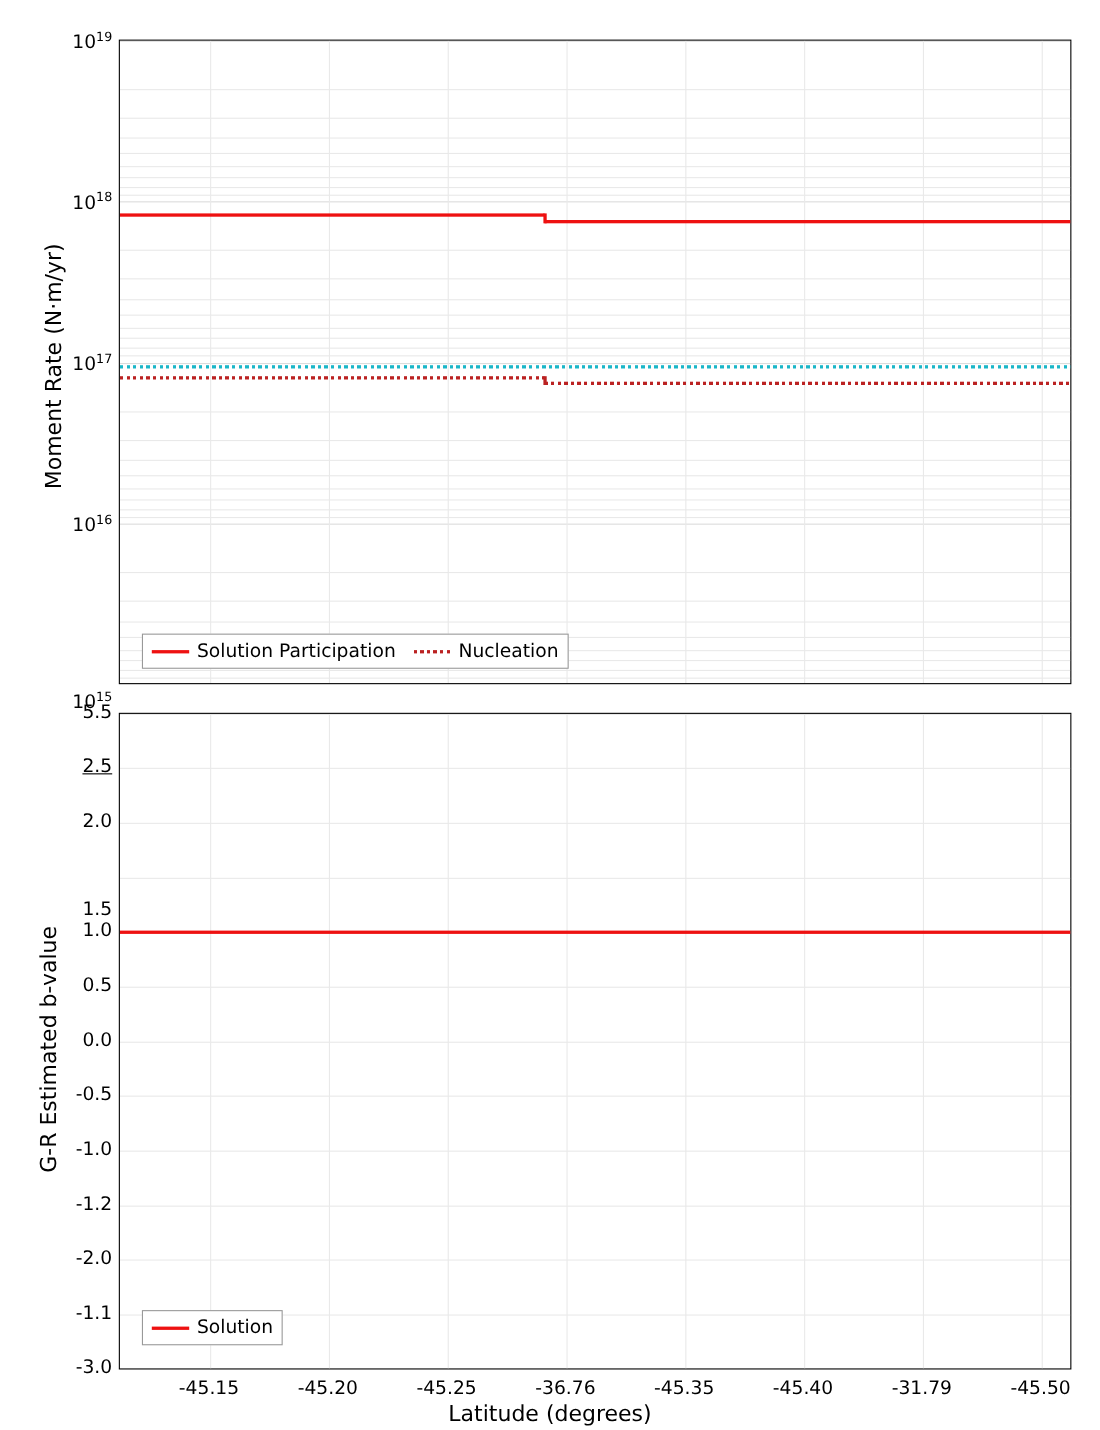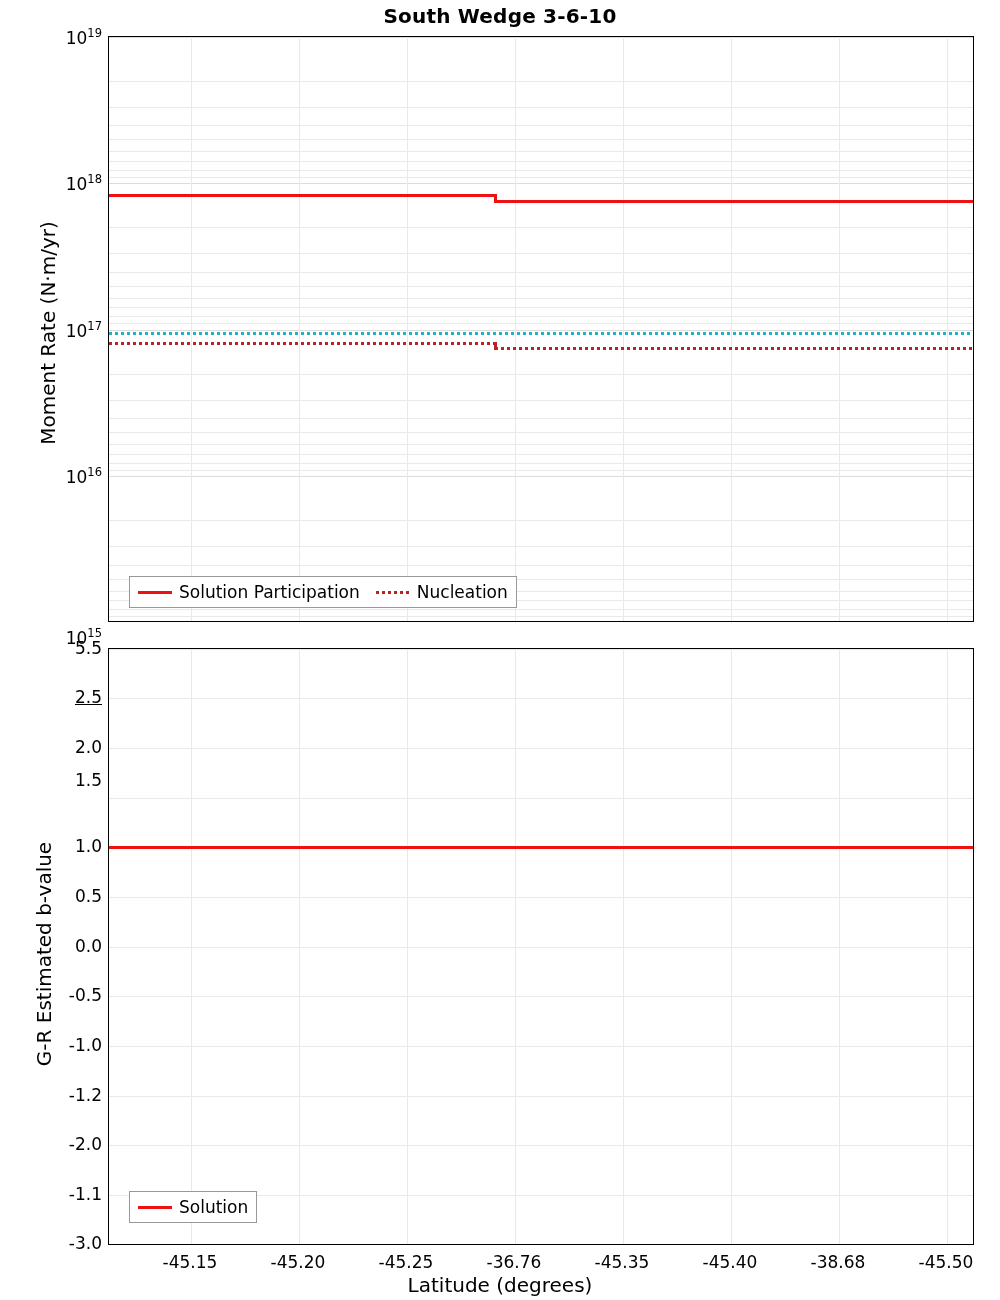--- a/index.html
+++ b/index.html
@@ -180,21 +180,20 @@
   .sw-dot-darkred {
     background-image: repeating-linear-gradient(to right,
       #bb2222 0px, #bb2222 3px, rgba(255,255,255,0) 3px, rgba(255,255,255,0) 6px);
   }
 </style>
 </head>
 <body>
 
 <div id="figure">
 
-  <div class="fig-title">South Wedge 3-6-10</div>
 
   <div class="axes" id="axes-top">
     <div class="plotarea">
 
       <div class="gridline-h major" style="top:0px;"></div>
       <div class="gridline-h major" style="top:146px;"></div>
       <div class="gridline-h major" style="top:293px;"></div>
       <div class="gridline-h major" style="top:439px;"></div>
 
       <div class="gridline-h" style="top:44px;"></div>
@@ -329,38 +328,38 @@
     <div class="tick-x" style="left:406px;"></div>
     <div class="tick-x" style="left:514px;"></div>
     <div class="tick-x" style="left:622px;"></div>
     <div class="tick-x" style="left:730px;"></div>
     <div class="tick-x" style="left:838px;"></div>
   </div>
 
   <div class="ticklabel-y" style="left:22px; top:638px; width:80px;">5.5</div>
   <div class="ticklabel-y" style="left:22px; top:687px; width:80px;text-decoration:underline;">2.5</div>
   <div class="ticklabel-y" style="left:22px; top:737px; width:80px;">2.0</div>
-  <div class="ticklabel-y" style="left:22px; top:770px; width:80px;">1.5</div>
+  <div class="ticklabel-y" style="left:22px; top:817px; width:80px;">1.5</div>
   <div class="ticklabel-y" style="left:22px; top:836px; width:80px;">1.0</div>
   <div class="ticklabel-y" style="left:22px; top:886px; width:80px;">0.5</div>
   <div class="ticklabel-y" style="left:22px; top:936px; width:80px;">0.0</div>
   <div class="ticklabel-y" style="left:22px; top:985px; width:80px;">-0.5</div>
   <div class="ticklabel-y" style="left:22px; top:1035px; width:80px;">-1.0</div>
   <div class="ticklabel-y" style="left:22px; top:1085px; width:80px;">-1.2</div>
   <div class="ticklabel-y" style="left:22px; top:1134px; width:80px;">-2.0</div>
   <div class="ticklabel-y" style="left:22px; top:1184px; width:80px;">-1.1</div>
   <div class="ticklabel-y" style="left:22px; top:1233px; width:80px;">-3.0</div>
 
   <div class="ticklabel-x" style="left:130px; top:1252px; width:120px;">-45.15</div>
   <div class="ticklabel-x" style="left:238px; top:1252px; width:120px;">-45.20</div>
   <div class="ticklabel-x" style="left:346px; top:1252px; width:120px;">-45.25</div>
   <div class="ticklabel-x" style="left:454px; top:1252px; width:120px;">-36.76</div>
   <div class="ticklabel-x" style="left:562px; top:1252px; width:120px;">-45.35</div>
   <div class="ticklabel-x" style="left:670px; top:1252px; width:120px;">-45.40</div>
-  <div class="ticklabel-x" style="left:778px; top:1252px; width:120px;">-38.68</div>
+  <div class="ticklabel-x" style="left:778px; top:1252px; width:120px;">-31.79</div>
   <div class="ticklabel-x" style="left:886px; top:1252px; width:120px;">-45.50</div>
 
   <div class="axis-label-y" style="left:-126px; top:942px; width:340px;">G-R Estimated b-value</div>
 
   <div class="axis-label-x" style="top:1273px;">Latitude (degrees)</div>
 
   <div class="legend" style="left:129px; top:1191px;">
     <span class="legend-entry">
       <span class="legend-swatch sw-solid-red"></span>
       <span>Solution</span>

